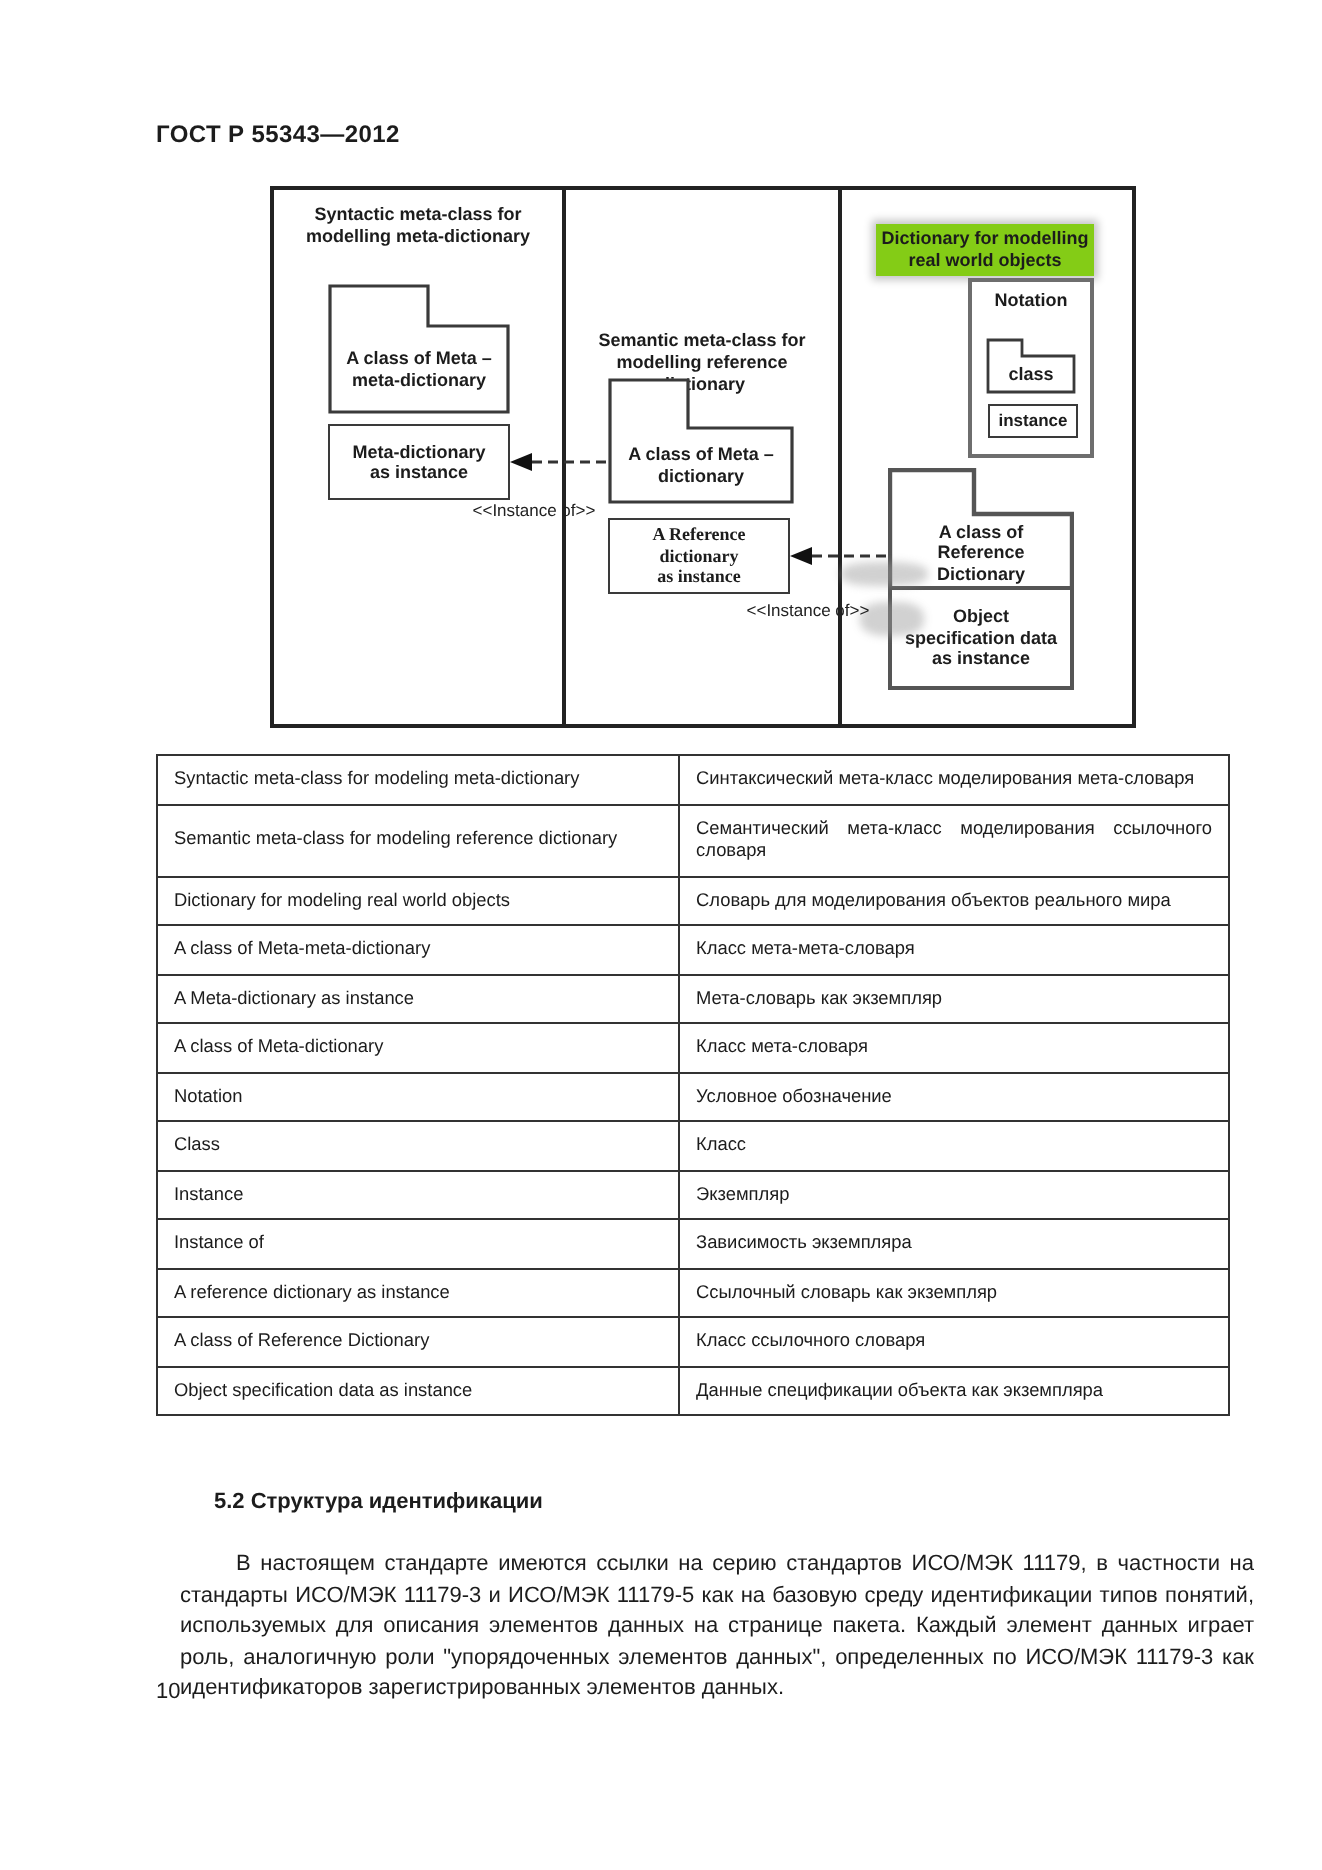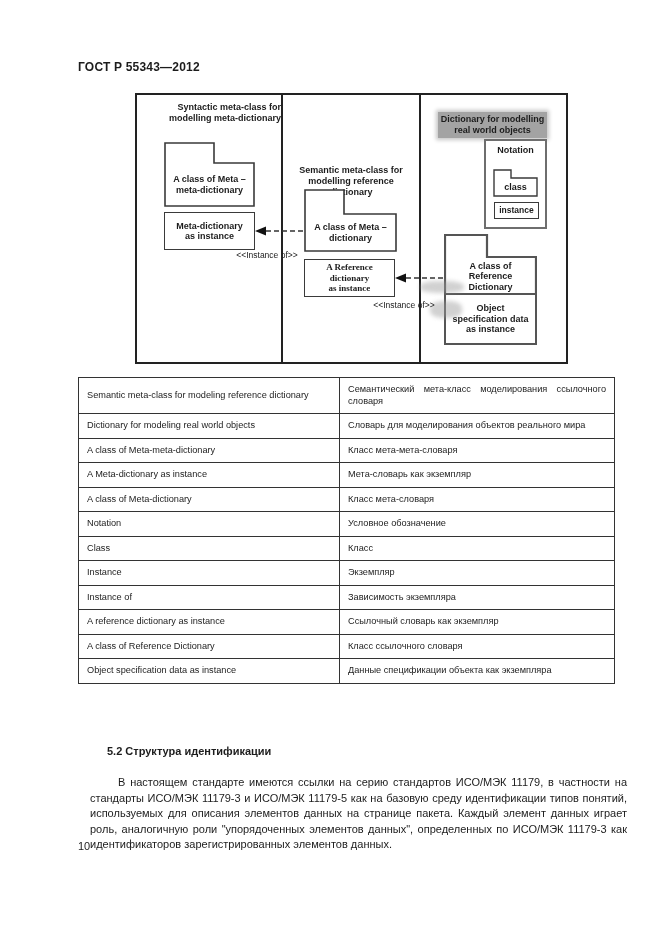--- a/index.html
+++ b/index.html
@@ -7,21 +7,21 @@
     position:relative;width:661px;height:935px;background:#ffffff;
     font-family:"Liberation Sans", sans-serif;color:#1c1c1c;overflow:hidden;
     margin:0 auto;
   }
   
   .doc-header{position:absolute;left:78px;top:60px;font-size:12px;font-weight:bold;letter-spacing:.2px;}
   
   .diagram{position:absolute;left:135px;top:93px;width:429px;height:267px;border:2px solid #222;background:#fff;}
   .col-divider{position:absolute;top:0;width:2px;height:100%;background:#222;}
   .dg-header{position:absolute;font-size:9px;font-weight:bold;text-align:center;line-height:11px;white-space:pre-line;}
-  .dg-header-shaded{display:inline-block;background:#a3a3a3;padding:2px 3px;box-shadow:0 0 4px 2px #c6c6c6;}
+  .dg-header-shaded{display:inline-block;background:#84cc16;padding:2px 3px;box-shadow:0 0 4px 2px #c6c6c6;}
   .node{position:absolute;}
   .node svg{display:block;}
   .dg-label{position:absolute;left:0;width:100%;display:flex;align-items:center;justify-content:center;
     font-size:9px;font-weight:bold;text-align:center;line-height:10.5px;white-space:pre-line;}
   .plainbox{position:absolute;background:#fff;border:1.5px solid #3a3a3a;display:flex;align-items:center;justify-content:center;
     font-size:9px;font-weight:bold;text-align:center;line-height:10.5px;white-space:pre-line;box-sizing:border-box;}
   .heavybox{border:2px solid #555;}
   .notation-box{position:absolute;left:347px;top:44px;width:63px;height:90px;border:2px solid #6e6e6e;background:#fff;box-sizing:border-box;}
   .notation-title{position:absolute;left:0;top:4px;width:100%;text-align:center;font-size:9px;font-weight:bold;}
   .arrow-layer{position:absolute;left:0;top:0;pointer-events:none;}
@@ -43,21 +43,21 @@
 <body>
 
 <div class="page">
 
   <div class="doc-header">ГОСТ Р 55343—2012</div>
 
   <div class="diagram">
     <div class="col-divider" style="left:144px;"></div>
     <div class="col-divider" style="left:282px;"></div>
 
-    <div class="dg-header" style="left:0;top:7px;width:144px;text-align:right;">Syntactic meta-class for
+    <div class="dg-header" style="left:0;top:7px;width:144px;">Syntactic meta-class for
 modelling meta-dictionary</div>
     <div class="dg-header" style="left:146px;top:22px;width:136px;margin-top:48px;">Semantic meta-class for
 modelling reference
 dictionary</div>
     <div class="dg-header" style="left:284px;top:6px;width:143px;">
       <span class="dg-header-shaded">Dictionary for modelling
 real world objects</span>
     </div>
 
     <div class="node" style="left:27px;top:47px;width:91px;height:65px;">
@@ -117,20 +117,24 @@
       <polygon points="258,183 269,178.5 269,187.5" fill="#111"></polygon>
     </svg>
 
     <div class="instance-label" style="left:85px;top:155px;width:90px;">&lt;&lt;Instance of&gt;&gt;</div>
     <div class="instance-label" style="left:222px;top:205px;width:90px;">&lt;&lt;Instance of&gt;&gt;</div>
   </div>
 
   <table class="terms-table">
     <tbody>
       <tr>
+          <td class="en">Syntactic meta-class for modeling meta-dictionary</td>
+          <td class="ru">Синтаксический мета-класс моделирования мета-словаря</td>
+        </tr>
+      <tr>
           <td class="en">Semantic meta-class for modeling reference dictionary</td>
           <td class="ru">Семантический мета-класс моделирования ссылочного словаря</td>
         </tr>
       <tr>
           <td class="en">Dictionary for modeling real world objects</td>
           <td class="ru">Словарь для моделирования объектов реального мира</td>
         </tr>
       <tr>
           <td class="en">A class of Meta-meta-dictionary</td>
           <td class="ru">Класс мета-мета-словаря</td>

